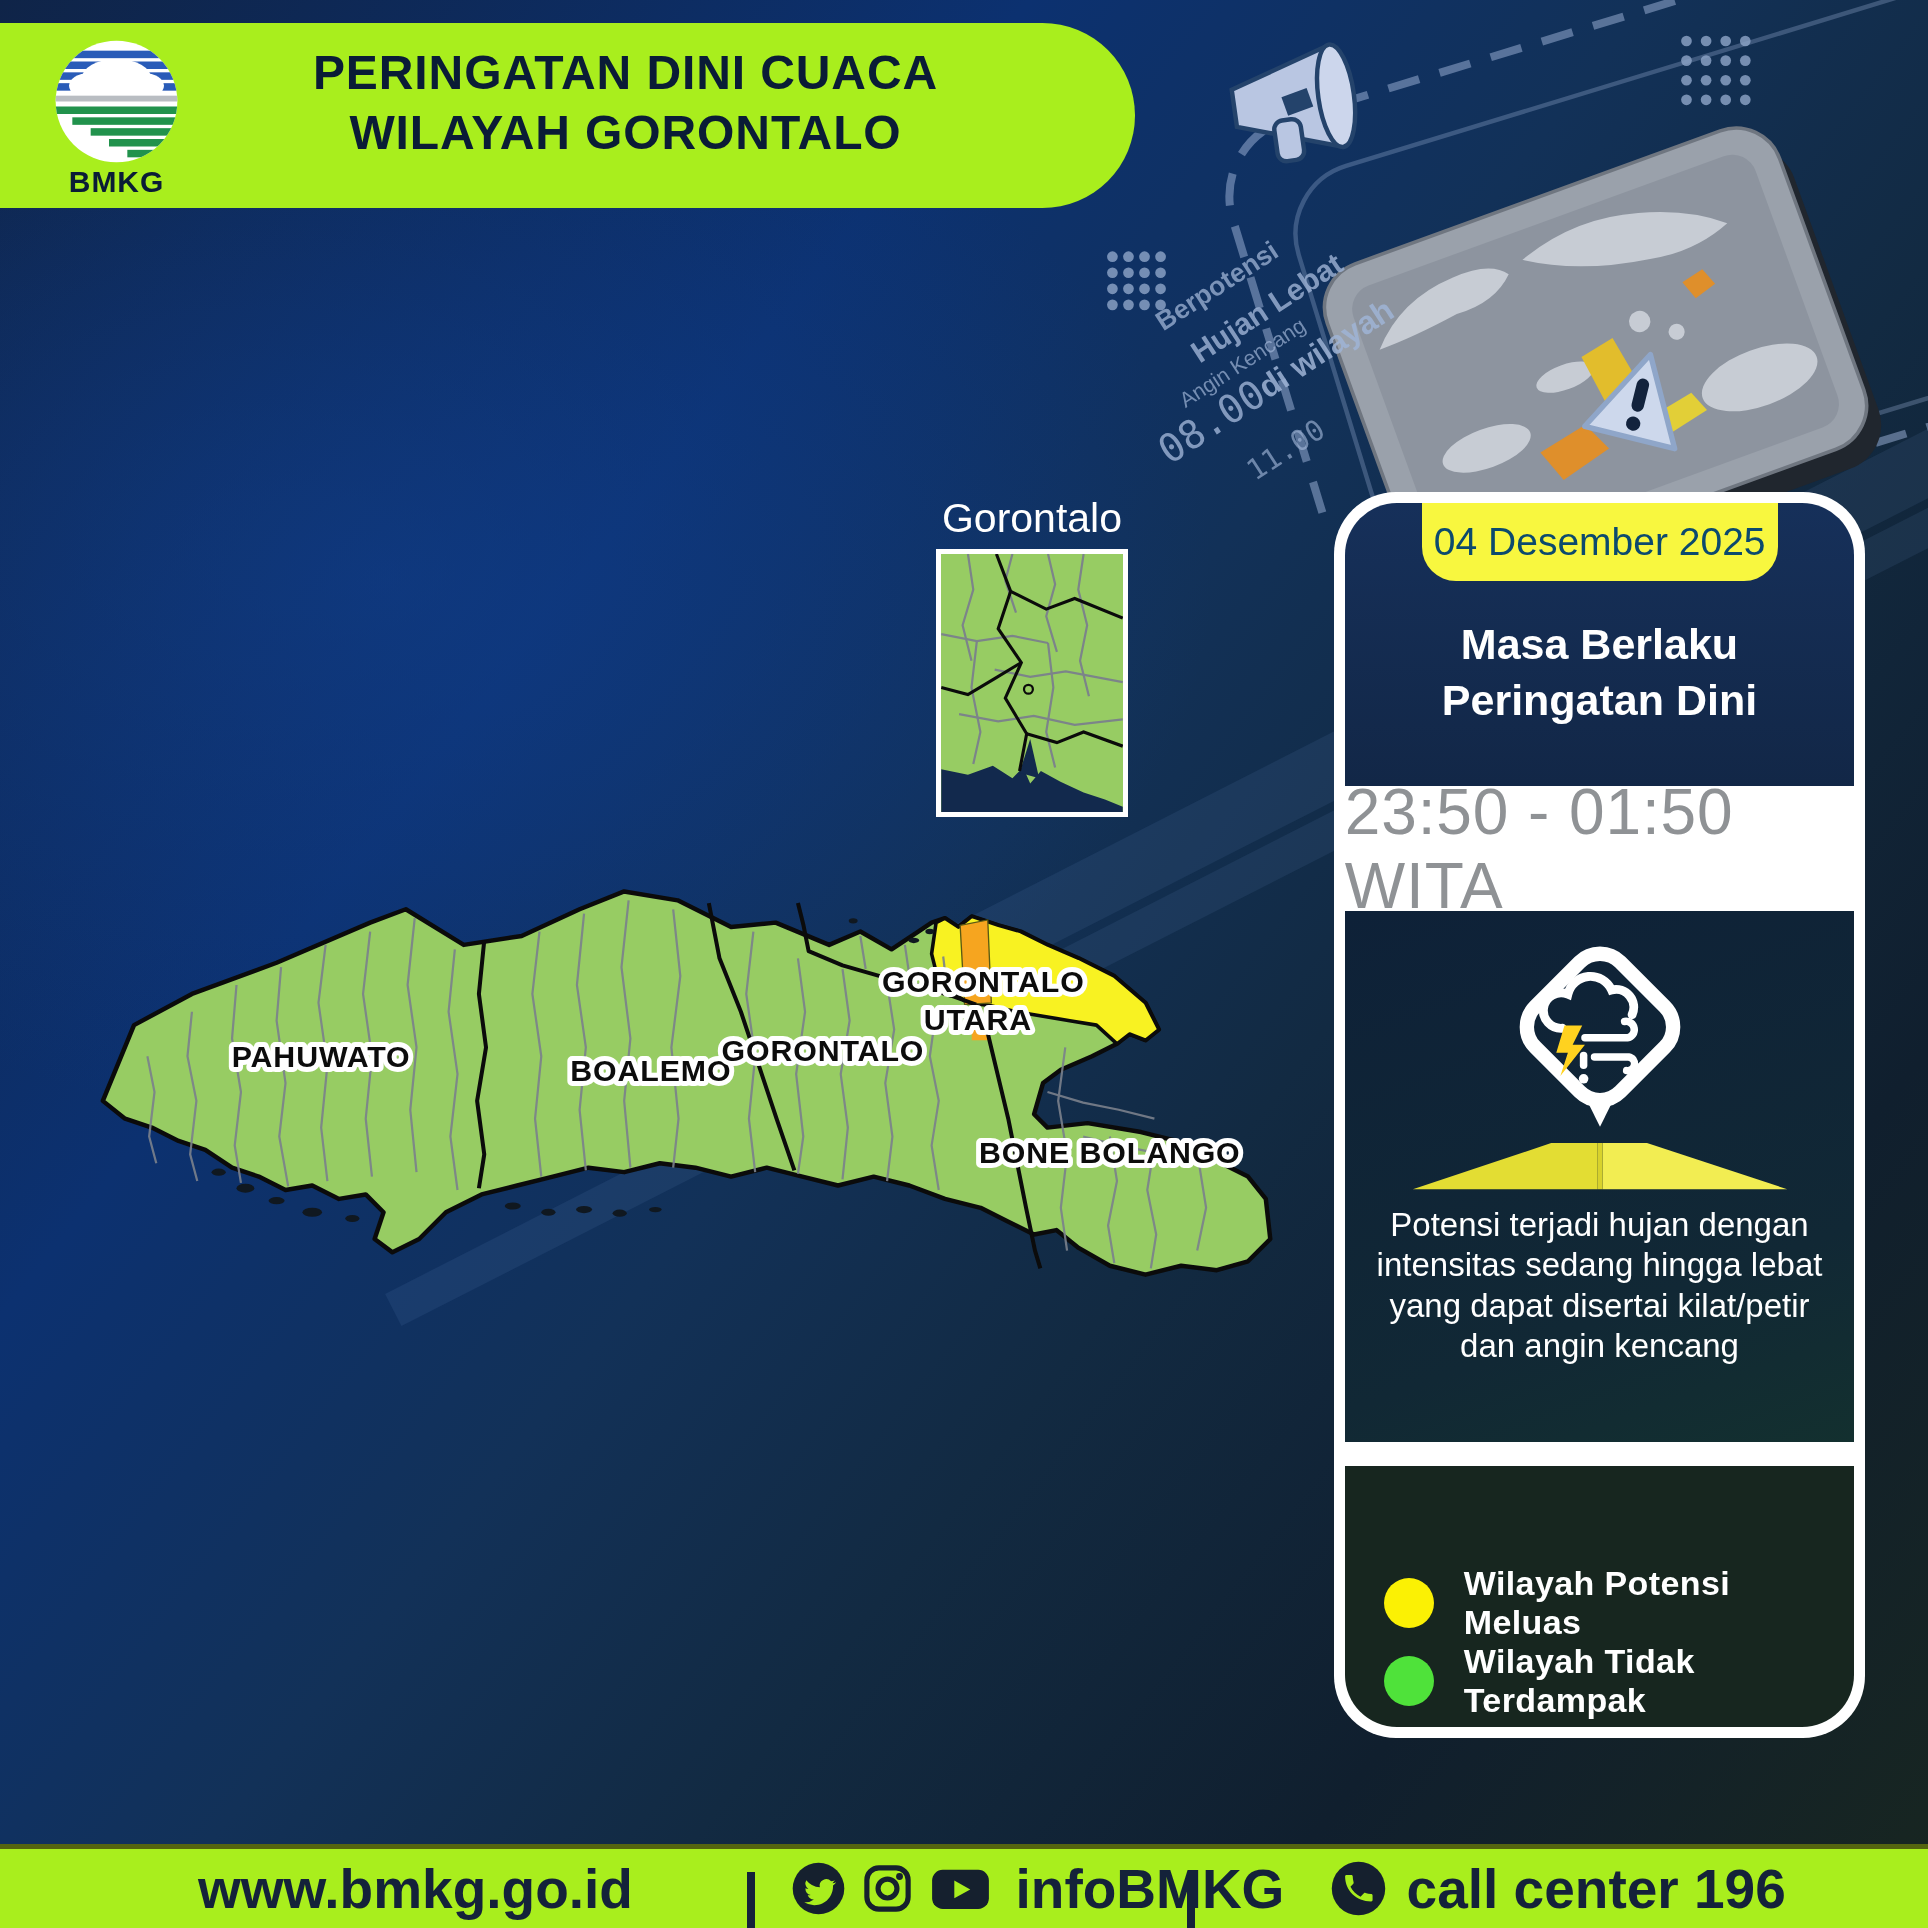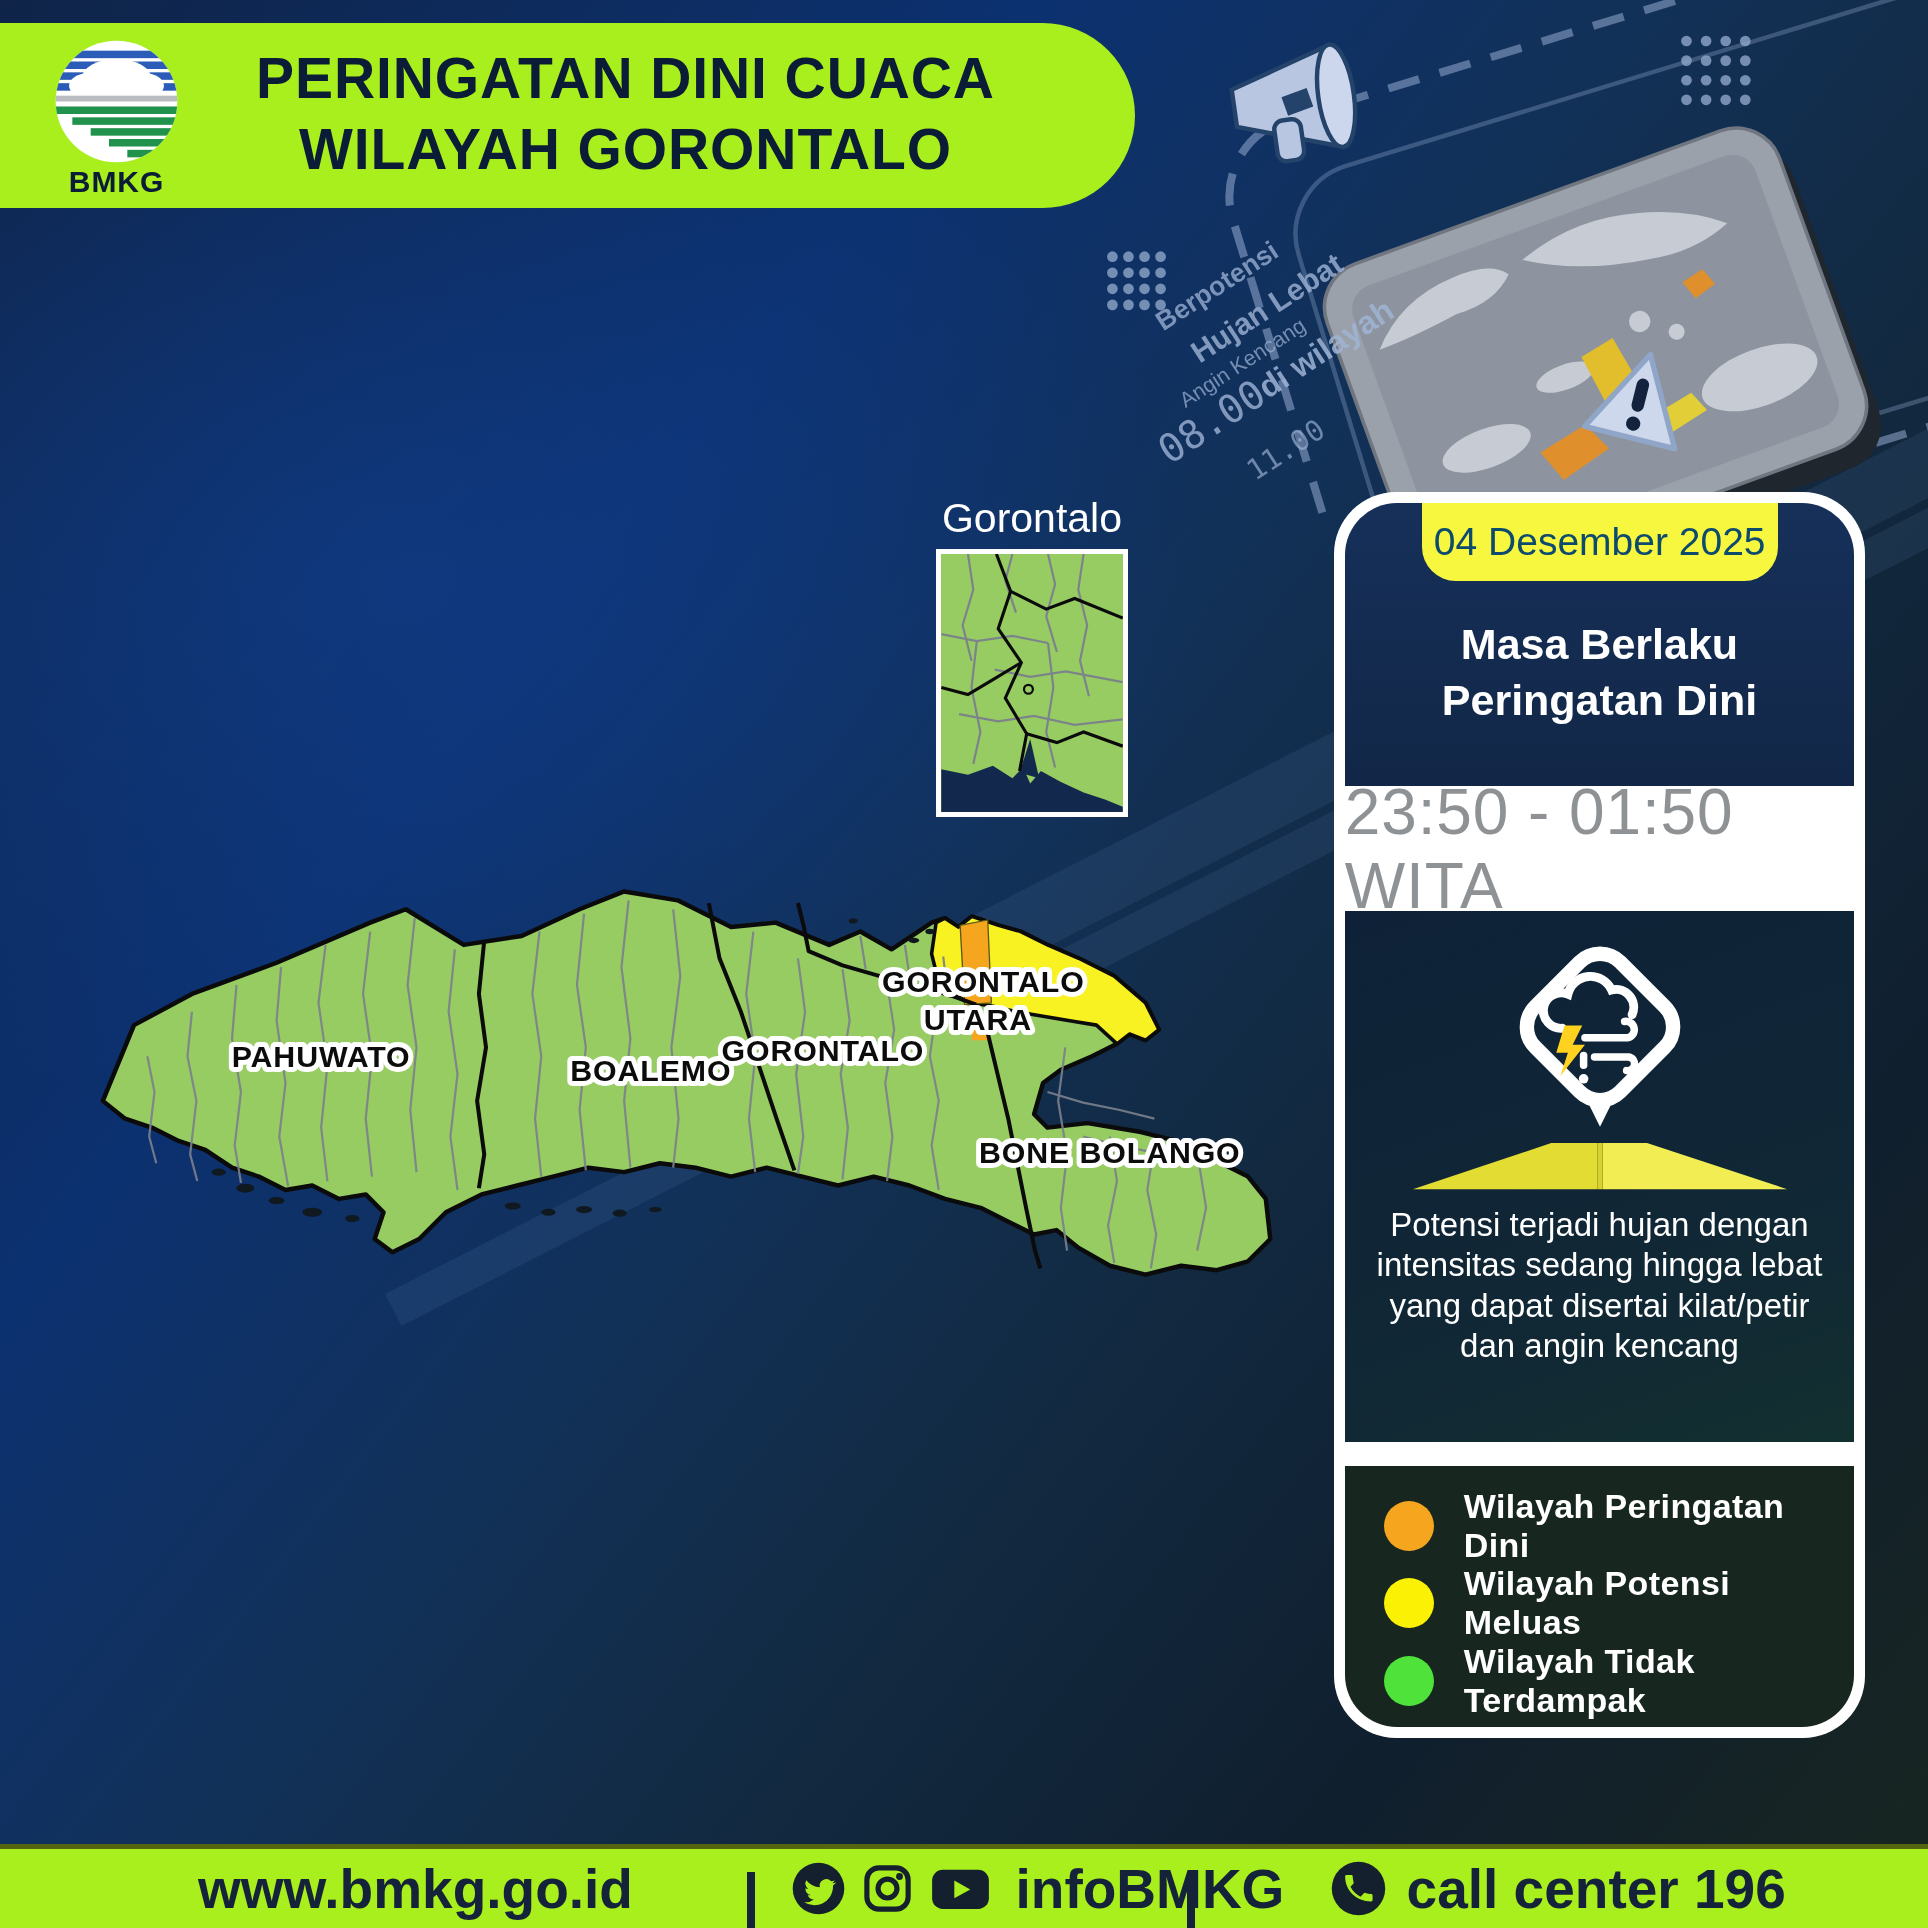--- a/index.html
+++ b/index.html
@@ -14,21 +14,21 @@
   .stripe1{width:2317px;height:62px;left:535px;top:552px;transform:rotate(-27deg);}
   .stripe2{width:2317px;height:36px;left:267px;top:766px;transform:rotate(-27deg);}
 
   
   .banner{position:absolute;left:0;top:23px;width:1135px;height:185px;background:#a9ee1d;
     border-radius:0 93px 93px 0;z-index:6;}
   .logo{position:absolute;left:45px;top:9px;width:143px;text-align:center;}
   .logo-circle{width:125px;height:125px;margin:7.1px auto 0;}
   .logo-text{font-weight:bold;font-size:30px;color:#0a1c36;margin-top:-1.8px;letter-spacing:0.9px;}
   .banner-title{position:absolute;left:223px;right:107px;top:19.6px;text-align:center;
-    font-weight:bold;font-size:57px;line-height:1.26;color:#0a1c36;letter-spacing:0.9px;}
+    font-weight:bold;font-size:48px;line-height:1.26;color:#0a1c36;letter-spacing:0.9px;}
 
   
   .deco{position:absolute;left:1025px;top:0;width:904px;height:517px;z-index:1;}
 
   
   .inset{position:absolute;left:934px;top:495px;width:196px;z-index:4;text-align:center;}
   .inset-title{color:#fff;font-size:41px;margin-bottom:7.1px;}
   .inset-box{width:182px;height:258px;margin:0 auto;border:5.3px solid #fff;background:#97cc63;}
 
   
@@ -333,24 +333,20 @@
       <svg width="383" height="55" viewBox="0 0 430 62">
         <polygon points="4,60 160,8 212,8 212,60" fill="#e3dd33"></polygon>
         <polygon points="218,60 218,8 268,8 426,60" fill="#f2ed52"></polygon>
         <polygon points="212,60 212,8 218,8 218,60" fill="#d8d22c"></polygon>
       </svg>
     </div>
     <div class="card-desc">Potensi terjadi hujan dengan intensitas sedang hingga lebat yang dapat disertai kilat/petir dan angin kencang</div>
   </div>
 
   <div class="card-block blk-legend">
-    <div class="legend-row" style="top:34px;">
-      <div class="legend-dot dot-orange"></div>
-      <div class="legend-label">Wilayah Peringatan Dini</div>
-    </div>
     <div class="legend-row" style="top:111px;">
       <div class="legend-dot dot-yellow"></div>
       <div class="legend-label">Wilayah Potensi Meluas</div>
     </div>
     <div class="legend-row" style="top:189px;">
       <div class="legend-dot dot-green"></div>
       <div class="legend-label">Wilayah Tidak Terdampak</div>
     </div>
   </div>
 </div>

